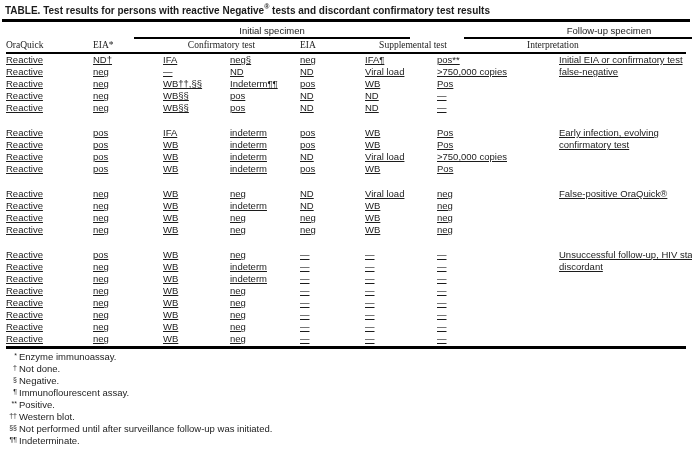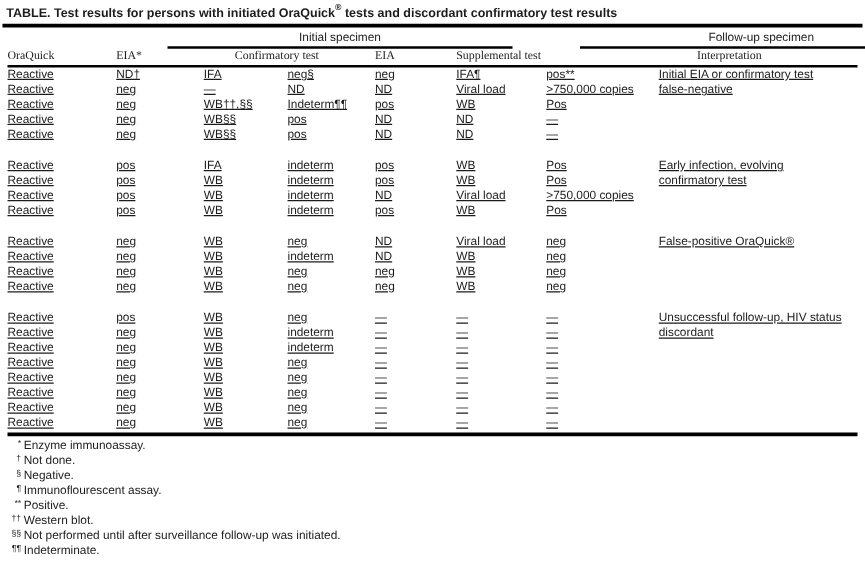--- a/index.html
+++ b/index.html
@@ -9,40 +9,40 @@
   .title sup{font-size:7px;}
   .rule-top{position:absolute;left:2px;top:19px;width:688px;height:3px;background:#000;}
   .tbl{position:absolute;left:6px;top:25px;width:680px;}
   .grid,.trow{display:grid;grid-template-columns:87px 70px 67px 70px 65px 72px 90px 1fr;}
   .sprow{height:14px;gap:41px;}
   .sprow .spanner{text-align:center;height:12px;line-height:12px;border-bottom:2px solid #000;}
   .sp1{grid-column:2/5;margin-right:13px;}
   .sp2{grid-column:5/8;margin-right:19px;}
   .colrow{height:13px;line-height:13px;font-family:Liberation Serif, serif;}
   .c34{grid-column:3/5;text-align:center;padding-right:20px;}
-  .c67{grid-column:6/8;text-align:left;padding-right:66px;}
-  .c8h{text-align:center;padding-right:46px;}
+  .c67{grid-column:6/8;text-align:center;padding-right:66px;}
+  .c8h{text-align:left;padding-right:46px;}
   .hrule{height:2px;background:#000;}
   .trow{height:12px;line-height:12px;text-decoration:underline;}
   .trow.gap{margin-top:13px;}
   .trow span{overflow:visible;white-space:nowrap;}
-  .cell-interp{white-space:pre;}
+  .cell-interp{white-space:pre;margin-left:32px;}
   .brule{height:3px;background:#000;margin-top:1px;}
   .fns{position:absolute;left:4px;top:351px;width:684px;}
   .fn{height:12px;line-height:12px;padding-left:15px;white-space:nowrap;}
   .fn sup{display:inline-block;width:12px;margin-left:-14px;margin-right:2px;text-align:right;
           font-size:7px;position:relative;top:-1px;vertical-align:top;}
   sup.reg{font-size:7px;position:relative;top:-1px;}
 </style>
 </head>
 <body>
 
 <div class="page">
 
-  <div class="title"><span>TABLE. Test results for persons with initiated OraQuick</span><sup class="reg">®</sup><span> tests and discordant confirmatory test results</span></div>
+  <div class="title"><span>TABLE. Test results for persons with reactive Negative</span><sup class="reg">®</sup><span> tests and discordant confirmatory test results</span></div>
 
   <div class="rule-top"></div>
 
   <div class="tbl">
 
     <div class="grid sprow">
       <span></span>
       <span class="spanner sp1">Initial specimen</span>
       <span class="spanner sp2">Follow-up specimen</span>
       <span></span>

